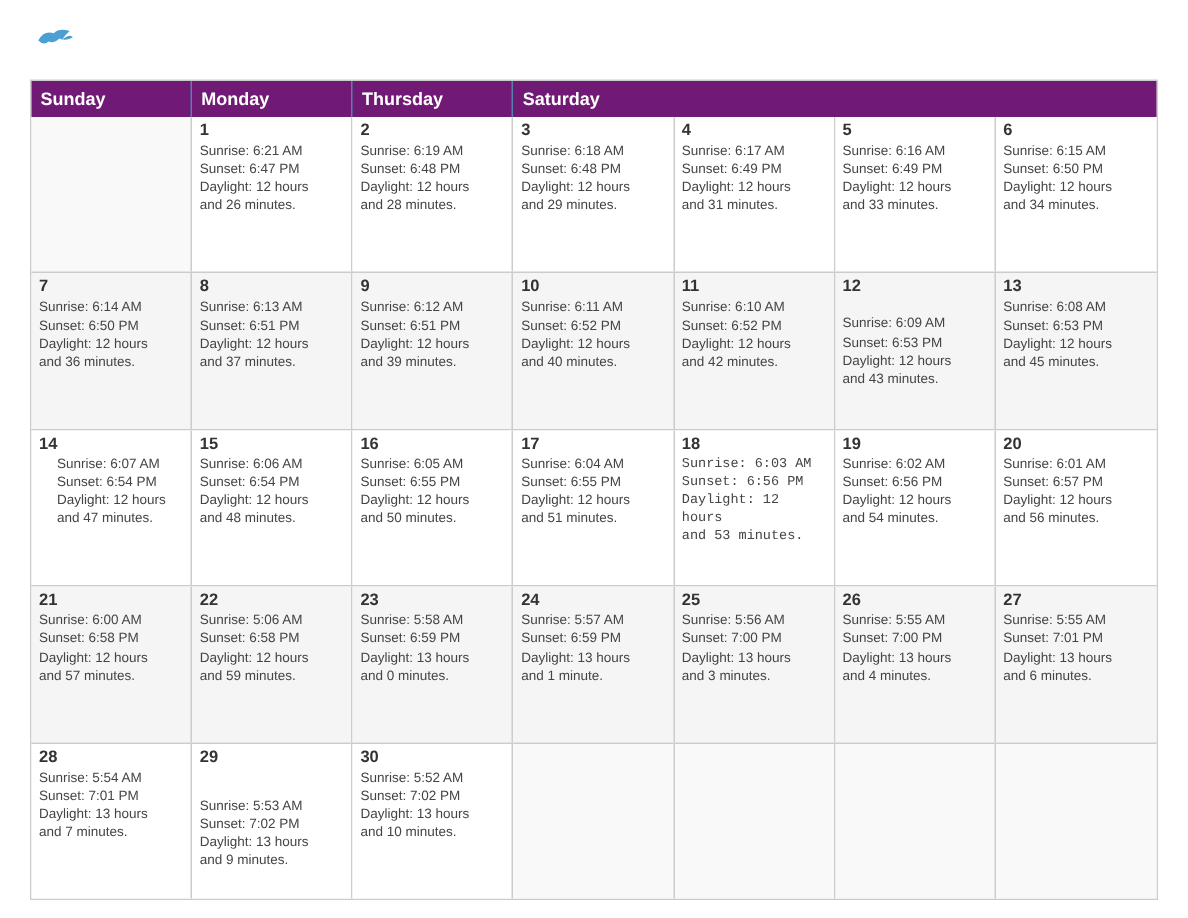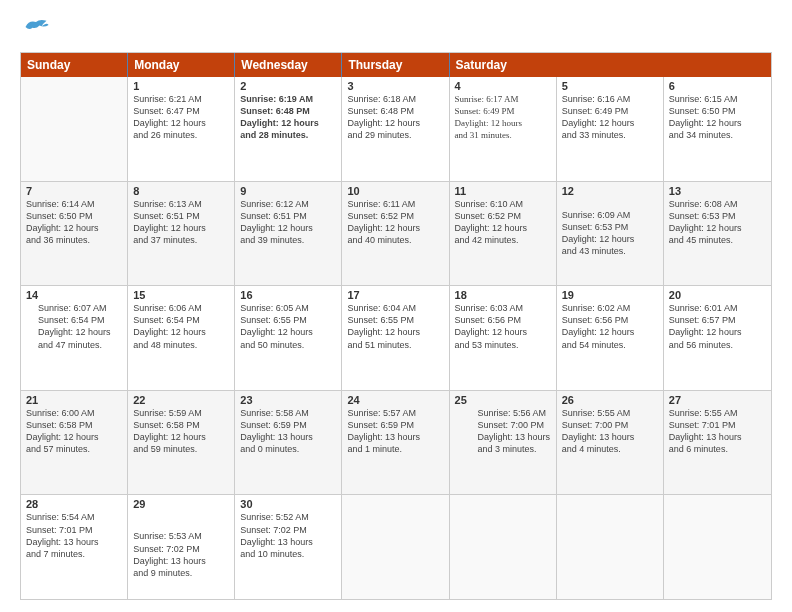--- a/index.html
+++ b/index.html
@@ -47,21 +47,21 @@
     }
     .calendar {
       flex: 1;
       display: flex;
       flex-direction: column;
       border: 1px solid #ccc;
     }
     .calendar-header {
       display: grid;
       grid-template-columns: repeat(7, 1fr);
-      background: #c2410c;
+      background: #701a75;
     }
     .calendar-header-cell {
       color: #fff;
       font-size: 12px;
       font-weight: bold;
       padding: 5px 6px;
       text-align: left;
       border-right: 1px solid #5580b0;
     }
     .calendar-header-cell:last-child { border-right: none; }
@@ -122,51 +122,50 @@
     <div class="title-section">
       <div class="main-title"></div>
       <div class="subtitle"></div>
     </div>
   </div>
 
   <div class="calendar">
     <div class="calendar-header">
     <div class="calendar-header-cell">Sunday</div>
         <div class="calendar-header-cell">Monday</div>
-        <div class="calendar-header-cell">Wednesday</div>
         <div class="calendar-header-cell">Thursday</div>
         <div class="calendar-header-cell">Saturday</div>
       </div>
     <div class="calendar-body">
     <div class="calendar-row">
           <div class="calendar-cell empty"></div>
           <div class="calendar-cell">
             <span class="cell-date">1</span>
             <div class="cell-info" style="white-space: pre-line;">Sunrise: 6:21 AM
 Sunset: 6:47 PM
 Daylight: 12 hours
 and 26 minutes.</div>
           </div>
           <div class="calendar-cell">
             <span class="cell-date">2</span>
-            <div class="cell-info" style="white-space: pre-line; font-weight: bold;">Sunrise: 6:19 AM
+            <div class="cell-info" style="white-space: pre-line;">Sunrise: 6:19 AM
 Sunset: 6:48 PM
 Daylight: 12 hours
 and 28 minutes.</div>
           </div>
           <div class="calendar-cell">
             <span class="cell-date">3</span>
             <div class="cell-info" style="white-space: pre-line;">Sunrise: 6:18 AM
 Sunset: 6:48 PM
 Daylight: 12 hours
 and 29 minutes.</div>
           </div>
           <div class="calendar-cell">
             <span class="cell-date">4</span>
-            <div class="cell-info" style="white-space: pre-line; font-family: Liberation Serif, serif;">Sunrise: 6:17 AM
+            <div class="cell-info" style="white-space: pre-line;">Sunrise: 6:17 AM
 Sunset: 6:49 PM
 Daylight: 12 hours
 and 31 minutes.</div>
           </div>
           <div class="calendar-cell">
             <span class="cell-date">5</span>
             <div class="cell-info" style="white-space: pre-line;">Sunrise: 6:16 AM
 Sunset: 6:49 PM
 Daylight: 12 hours
 and 33 minutes.</div>
@@ -254,21 +253,21 @@
           </div>
           <div class="calendar-cell">
             <span class="cell-date">17</span>
             <div class="cell-info" style="white-space: pre-line;">Sunrise: 6:04 AM
 Sunset: 6:55 PM
 Daylight: 12 hours
 and 51 minutes.</div>
           </div>
           <div class="calendar-cell">
             <span class="cell-date">18</span>
-            <div class="cell-info" style="white-space: pre-line;">Sunrise: 6:03 AM
+            <div class="cell-info" style="white-space: pre-line; font-family: Liberation Mono, monospace;">Sunrise: 6:03 AM
 Sunset: 6:56 PM
 Daylight: 12 hours
 and 53 minutes.</div>
           </div>
           <div class="calendar-cell">
             <span class="cell-date">19</span>
             <div class="cell-info" style="white-space: pre-line;">Sunrise: 6:02 AM
 Sunset: 6:56 PM
 Daylight: 12 hours
 and 54 minutes.</div>
@@ -284,42 +283,42 @@
         <div class="calendar-row alt-row">
           <div class="calendar-cell">
             <span class="cell-date">21</span>
             <div class="cell-info" style="white-space: pre-line;">Sunrise: 6:00 AM
 Sunset: 6:58 PM
 Daylight: 12 hours
 and 57 minutes.</div>
           </div>
           <div class="calendar-cell">
             <span class="cell-date">22</span>
-            <div class="cell-info" style="white-space: pre-line;">Sunrise: 5:59 AM
+            <div class="cell-info" style="white-space: pre-line;">Sunrise: 5:06 AM
 Sunset: 6:58 PM
 Daylight: 12 hours
 and 59 minutes.</div>
           </div>
           <div class="calendar-cell">
             <span class="cell-date">23</span>
             <div class="cell-info" style="white-space: pre-line;">Sunrise: 5:58 AM
 Sunset: 6:59 PM
 Daylight: 13 hours
 and 0 minutes.</div>
           </div>
           <div class="calendar-cell">
             <span class="cell-date">24</span>
             <div class="cell-info" style="white-space: pre-line;">Sunrise: 5:57 AM
 Sunset: 6:59 PM
 Daylight: 13 hours
 and 1 minute.</div>
           </div>
           <div class="calendar-cell">
             <span class="cell-date">25</span>
-            <div class="cell-info" style="white-space: pre-line; margin-left: 23px;">Sunrise: 5:56 AM
+            <div class="cell-info" style="white-space: pre-line;">Sunrise: 5:56 AM
 Sunset: 7:00 PM
 Daylight: 13 hours
 and 3 minutes.</div>
           </div>
           <div class="calendar-cell">
             <span class="cell-date">26</span>
             <div class="cell-info" style="white-space: pre-line;">Sunrise: 5:55 AM
 Sunset: 7:00 PM
 Daylight: 13 hours
 and 4 minutes.</div>

